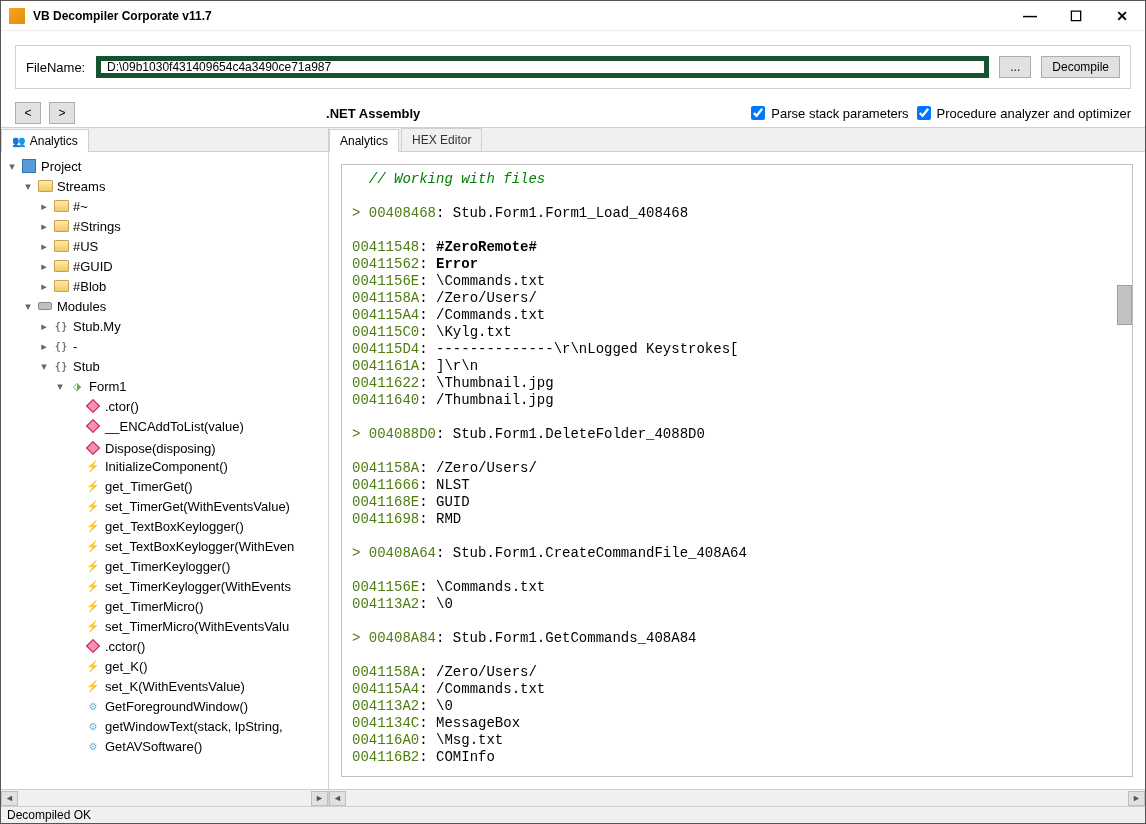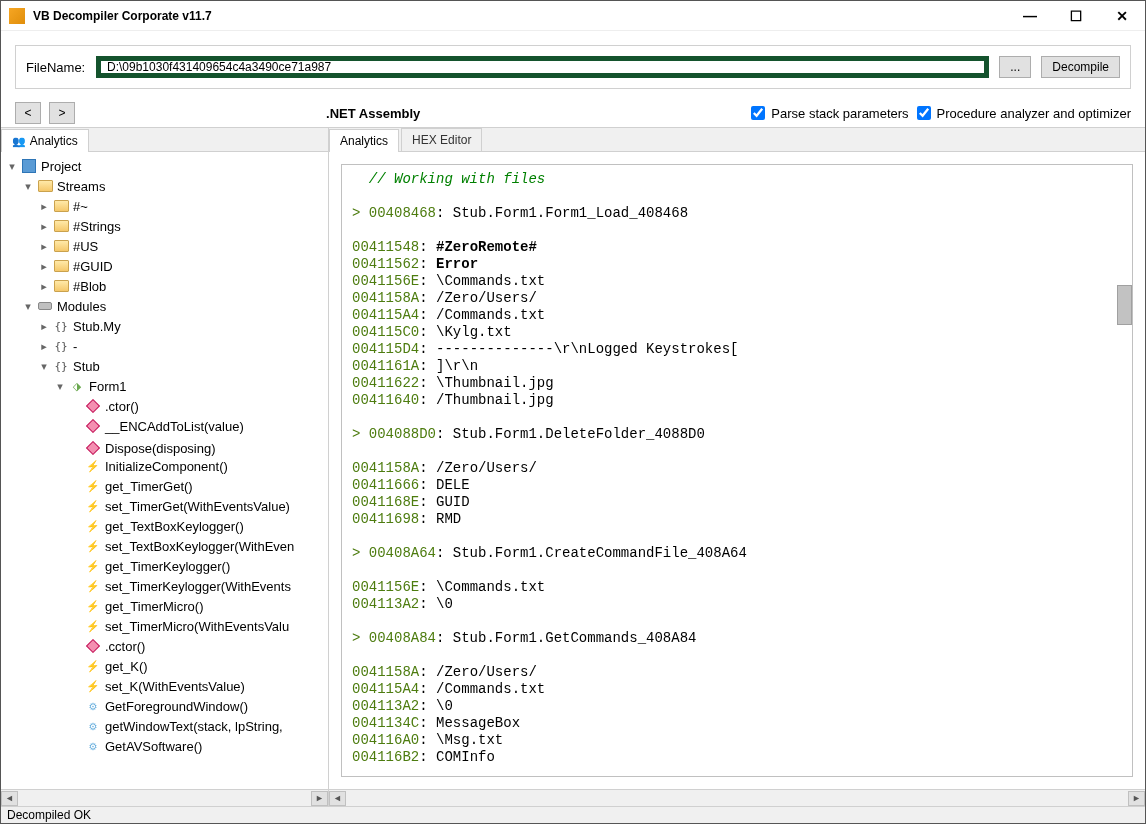--- a/index.html
+++ b/index.html
@@ -336,21 +336,21 @@
           <div class="line"><span class="c-addr">004115A4</span><span class="c-text">: /Commands.txt</span></div>
           <div class="line"><span class="c-addr">004115C0</span><span class="c-text">: \Kylg.txt</span></div>
           <div class="line"><span class="c-addr">004115D4</span><span class="c-text">: --------------\r\nLogged Keystrokes[</span></div>
           <div class="line"><span class="c-addr">0041161A</span><span class="c-text">: ]\r\n</span></div>
           <div class="line"><span class="c-addr">00411622</span><span class="c-text">: \Thumbnail.jpg</span></div>
           <div class="line"><span class="c-addr">00411640</span><span class="c-text">: /Thumbnail.jpg</span></div>
           <div class="line">&nbsp;</div>
           <div class="line"><span class="c-addr">&gt; 004088D0</span><span class="c-text">: Stub.Form1.DeleteFolder_4088D0</span></div>
           <div class="line">&nbsp;</div>
           <div class="line"><span class="c-addr">0041158A</span><span class="c-text">: /Zero/Users/</span></div>
-          <div class="line"><span class="c-addr">00411666</span><span class="c-text">: DELE</span></div>
+          <div class="line"><span class="c-addr">00411666</span><span class="c-text">: NLST</span></div>
           <div class="line"><span class="c-addr">0041168E</span><span class="c-text">: GUID</span></div>
           <div class="line"><span class="c-addr">00411698</span><span class="c-text">: RMD</span></div>
           <div class="line">&nbsp;</div>
           <div class="line"><span class="c-addr">&gt; 00408A64</span><span class="c-text">: Stub.Form1.CreateCommandFile_408A64</span></div>
           <div class="line">&nbsp;</div>
           <div class="line"><span class="c-addr">0041156E</span><span class="c-text">: \Commands.txt</span></div>
           <div class="line"><span class="c-addr">004113A2</span><span class="c-text">: \0</span></div>
           <div class="line">&nbsp;</div>
           <div class="line"><span class="c-addr">&gt; 00408A84</span><span class="c-text">: Stub.Form1.GetCommands_408A84</span></div>
           <div class="line">&nbsp;</div>

